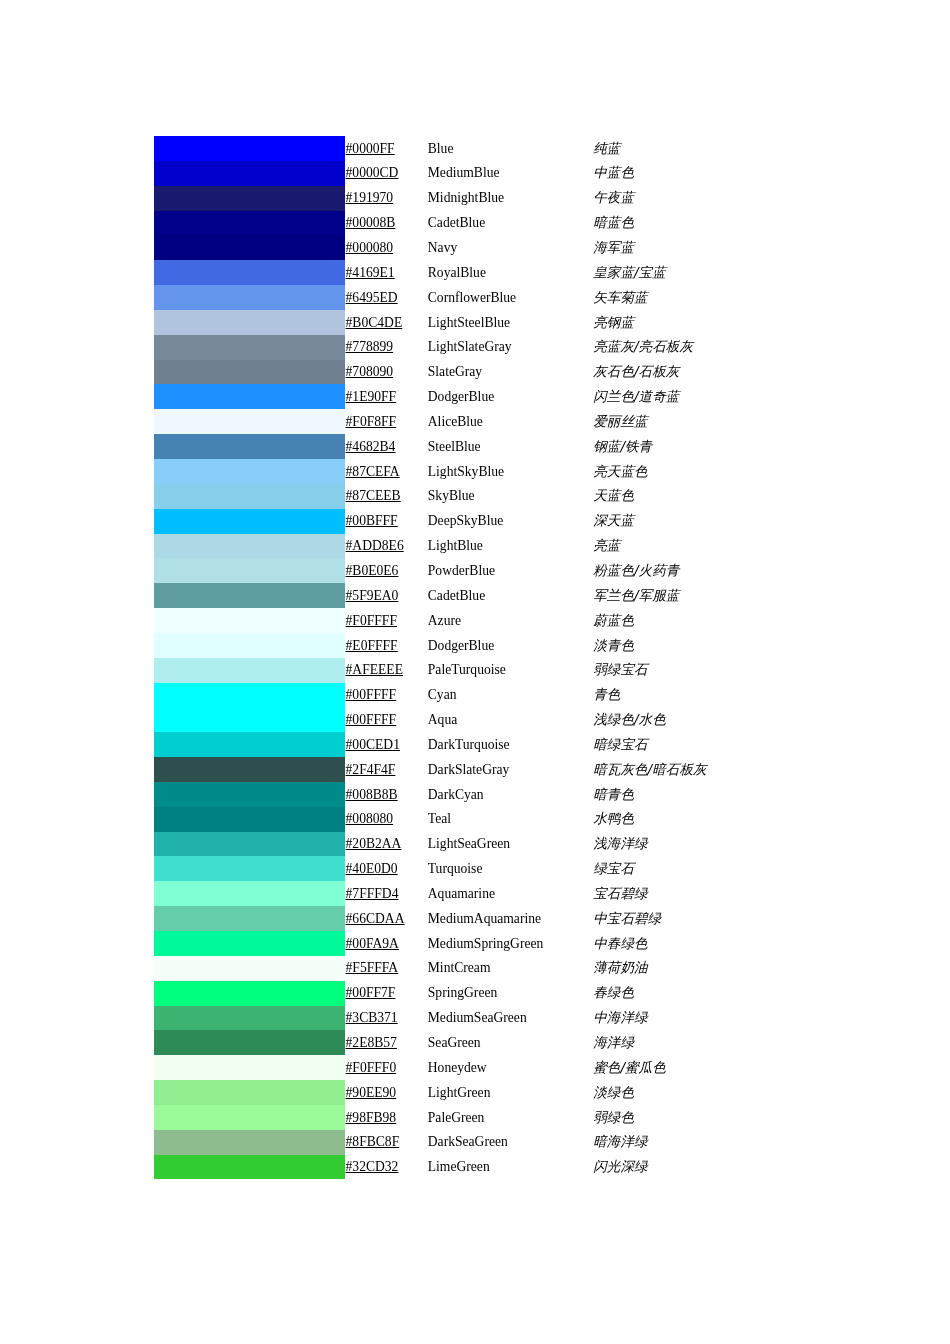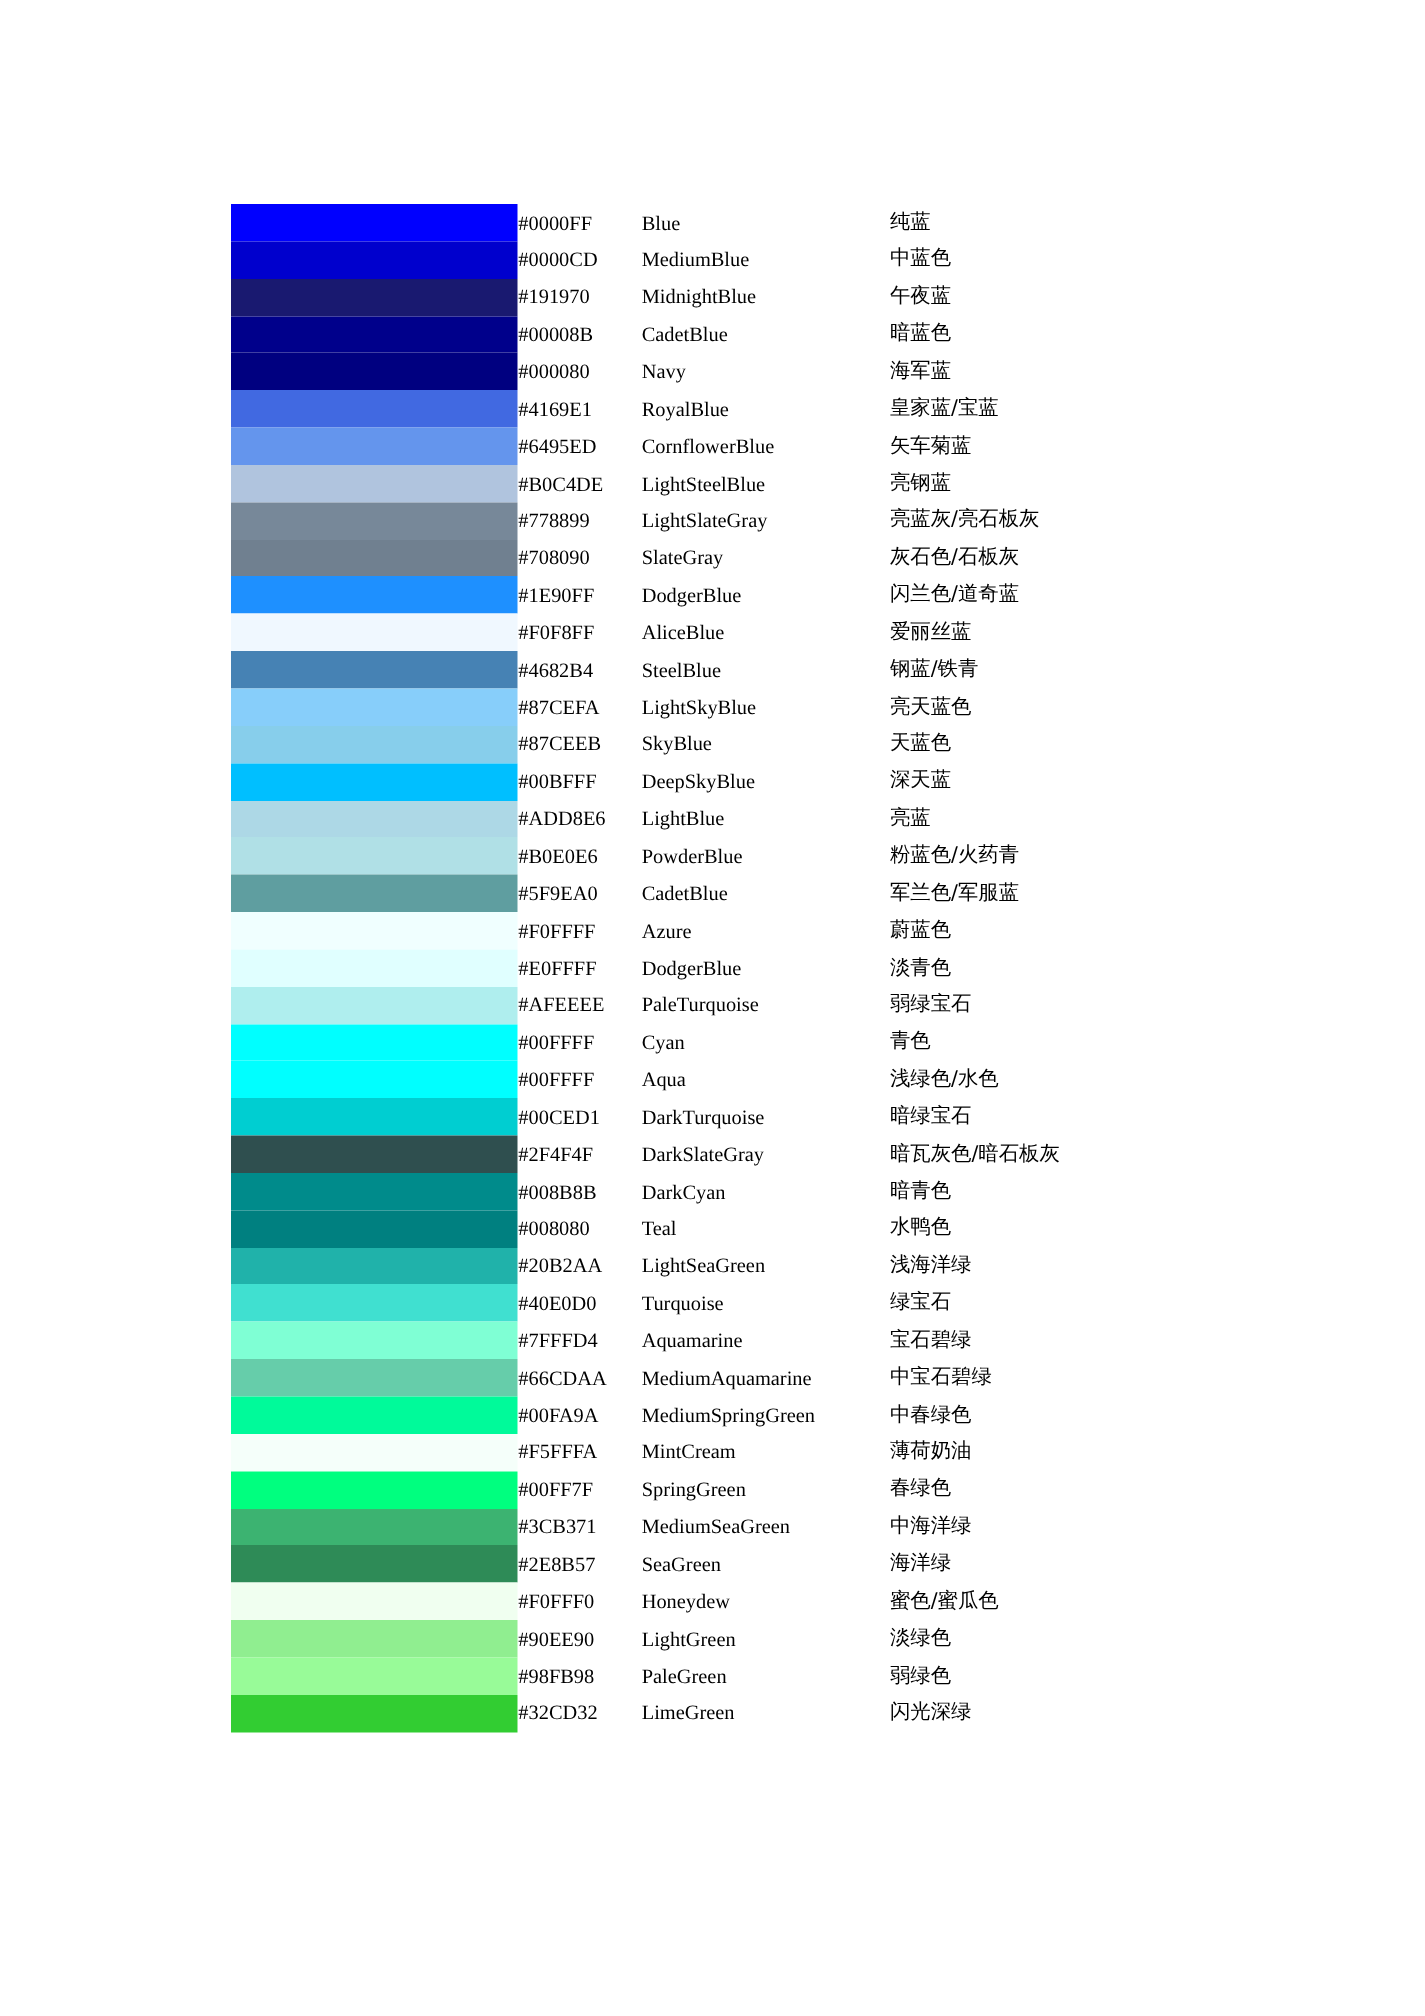--- a/index.html
+++ b/index.html
@@ -41,31 +41,33 @@
   }
   div.swatch {
     width: 191px;
     height: 24.85px;
     display: block;
   }
   td.hex-cell {
     width: 82px;
     padding-left: 3px;
     font-size: 13.6px;
+    text-decoration: underline;
   }
   td.name-cell {
     width: 165px;
     padding-left: 3px;
     font-size: 13.6px;
   }
   td.cn-cell {
     width: 260px;
     padding-left: 3px;
     font-size: 13.6px;
     font-family: "DejaVu Sans", "Liberation Sans", sans-serif;
+    font-style: italic;
   }
 </style>
 </head>
 <body>
 
 <table id="color-table">
   <tbody>
       <tr>
         <td class="swatch-cell">
           <div class="swatch" style="background-color: rgb(0, 0, 255);"></div>
@@ -381,20 +383,28 @@
       <tr>
         <td class="swatch-cell">
           <div class="swatch" style="background-color: rgb(152, 251, 152);"></div>
         </td>
         <td class="hex-cell">#98FB98</td>
         <td class="name-cell">PaleGreen</td>
         <td class="cn-cell">弱绿色</td>
       </tr>
       <tr>
         <td class="swatch-cell">
+          <div class="swatch" style="background-color: rgb(143, 188, 143);"></div>
+        </td>
+        <td class="hex-cell">#8FBC8F</td>
+        <td class="name-cell">DarkSeaGreen</td>
+        <td class="cn-cell">暗海洋绿</td>
+      </tr>
+      <tr>
+        <td class="swatch-cell">
           <div class="swatch" style="background-color: rgb(50, 205, 50);"></div>
         </td>
         <td class="hex-cell">#32CD32</td>
         <td class="name-cell">LimeGreen</td>
         <td class="cn-cell">闪光深绿</td>
       </tr>
     </tbody>
 </table>
 
 </body></html>

